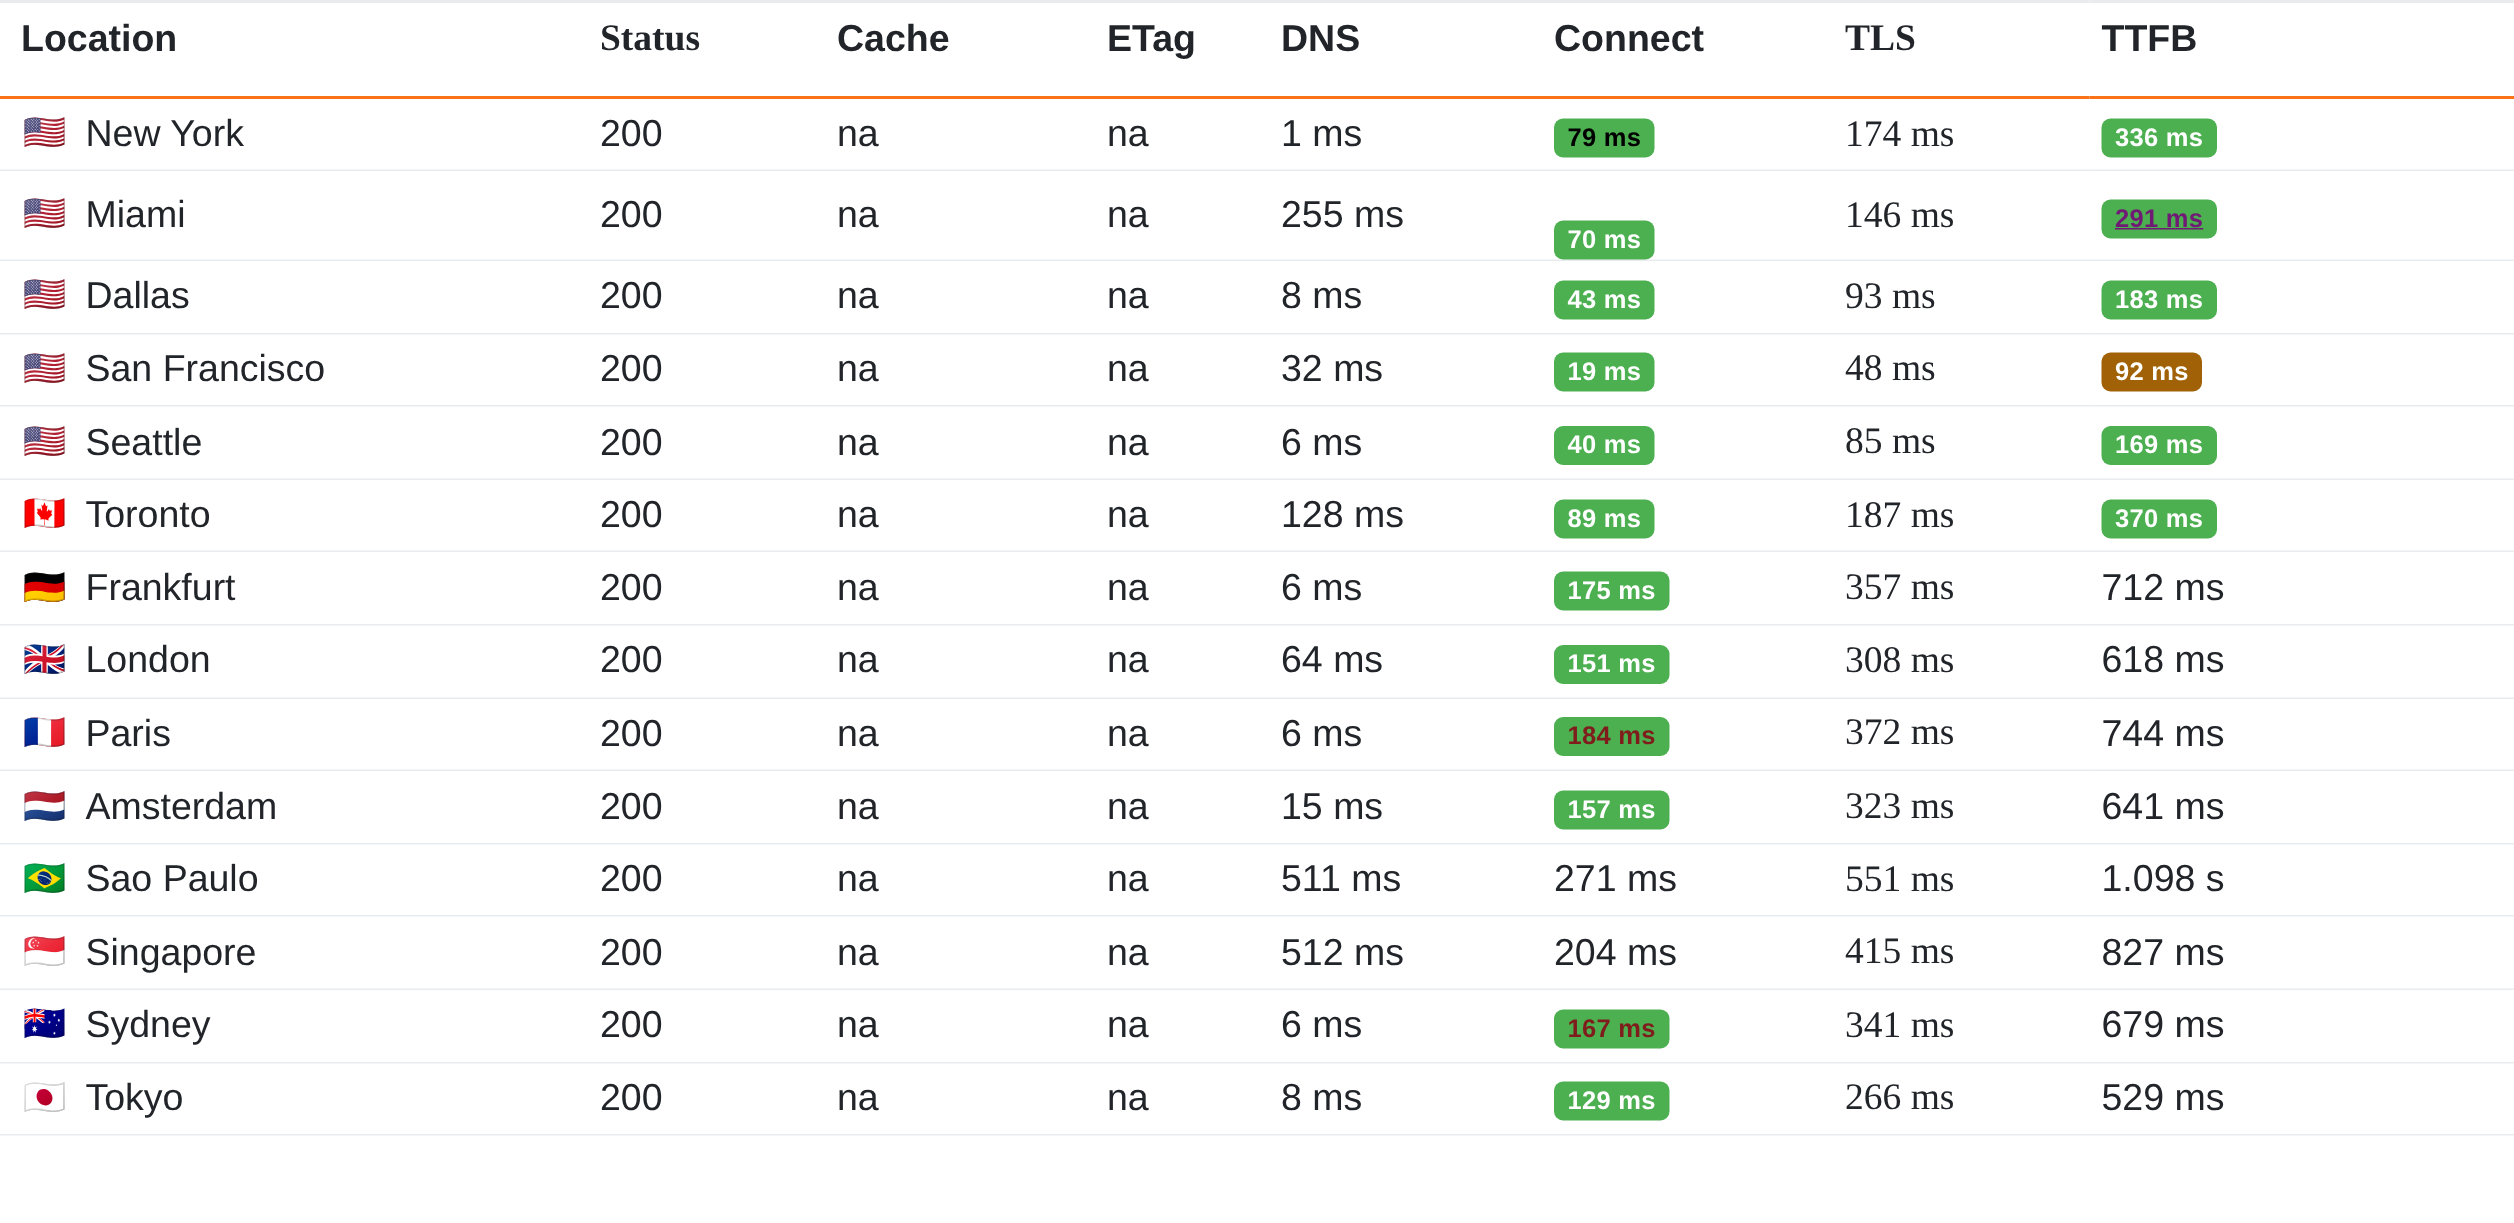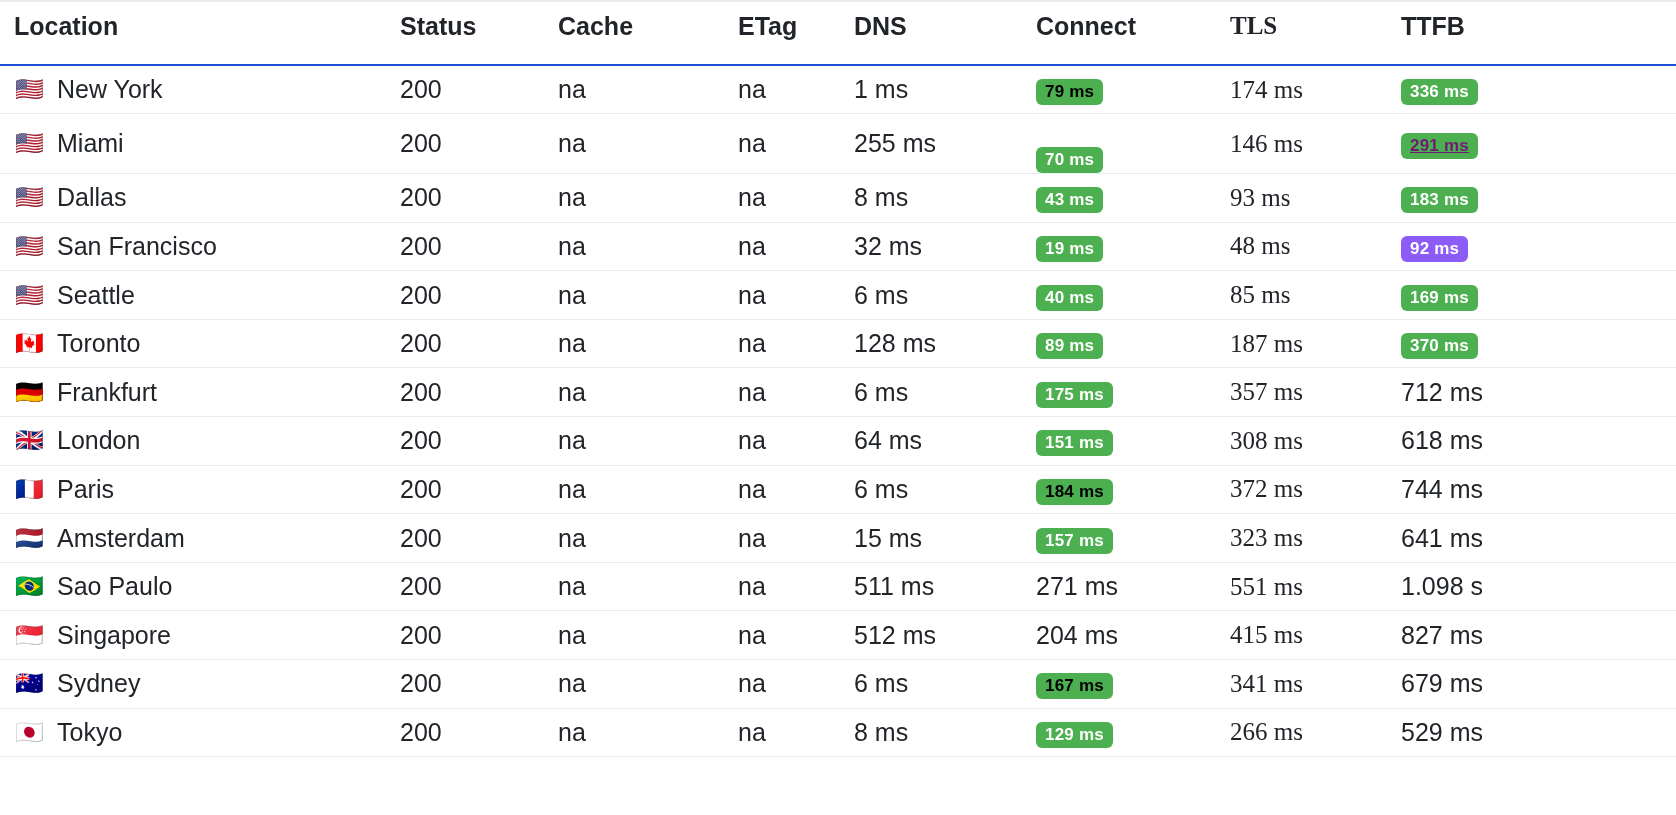--- a/index.html
+++ b/index.html
@@ -22,21 +22,21 @@
     table-layout: fixed;
   }
   table.results thead th {
     font-size: 25px;
     font-weight: bold;
     color: #212529;
     padding: 0 0 14px 0;
     height: 64px;
     vertical-align: middle;
     border-top: 2px solid #e9ecef;
-    border-bottom: 2px solid #1d4ed8;
+    border-bottom: 2px solid #f97316;
     text-align: left;
     background: #ffffff;
   }
   table.results tbody td {
     font-size: 25px;
     color: #212529;
     height: 48.6px;
     padding: 0;
     vertical-align: middle;
     border-bottom: 1px solid #e9ecef;
@@ -47,21 +47,21 @@
   .col-location { width: 388px; padding-left: 14px !important; }
   .col-status   { width: 160px; }
   .col-cache    { width: 190px; }
   .col-etag     { width: 110px; }
   .col-dns      { width: 170px; }
   .col-connect  { width: 200px; }
   .col-tls      { width: 175px; font-family: Liberation Serif, serif; }
   .col-ttfb     { width: 283px; }
 
   
-  th.col-status  { padding-left: 12px !important; }
+  th.col-status  { padding-left: 12px !important; font-family: Liberation Serif, serif; }
   th.col-cache   { padding-left: 10px !important; }
   th.col-etag    { padding-left: 0px !important; }
   th.col-dns     { padding-left: 6px !important; }
   th.col-connect { padding-left: 18px !important; }
   th.col-tls     { padding-left: 12px !important; }
   th.col-ttfb    { padding-left: 8px !important; }
 
   td.col-status  { padding-left: 12px !important; }
   td.col-cache   { padding-left: 10px !important; }
   td.col-etag    { padding-left: 0px !important; }
@@ -165,21 +165,21 @@
               <span class="flag">🇺🇸</span>
               <span class="loc-name">San Francisco</span>
             </div>
           </td>
           <td class="col-status"><span class="plain">200</span></td>
           <td class="col-cache"><span class="plain">na</span></td>
           <td class="col-etag"><span class="plain">na</span></td>
           <td class="col-dns"><span class="plain">32 ms</span></td>
           <td class="col-connect"><span class="badge" style="background: rgb(76, 175, 80); color: rgb(255, 255, 255);">19 ms</span></td>
           <td class="col-tls"><span class="plain">48 ms</span></td>
-          <td class="col-ttfb"><span class="badge" style="background: #8b5cf6; color: rgb(255, 255, 255);">92 ms</span></td>
+          <td class="col-ttfb"><span class="badge" style="background: #a16207; color: rgb(255, 255, 255);">92 ms</span></td>
         </tr>
         <tr>
           <td class="col-location">
             <div class="loc-cell">
               <span class="flag">🇺🇸</span>
               <span class="loc-name">Seattle</span>
             </div>
           </td>
           <td class="col-status"><span class="plain">200</span></td>
           <td class="col-cache"><span class="plain">na</span></td>
@@ -238,21 +238,21 @@
           <td class="col-location">
             <div class="loc-cell">
               <span class="flag">🇫🇷</span>
               <span class="loc-name">Paris</span>
             </div>
           </td>
           <td class="col-status"><span class="plain">200</span></td>
           <td class="col-cache"><span class="plain">na</span></td>
           <td class="col-etag"><span class="plain">na</span></td>
           <td class="col-dns"><span class="plain">6 ms</span></td>
-          <td class="col-connect"><span class="badge" style="background: rgb(76, 175, 80); color: #000000;">184 ms</span></td>
+          <td class="col-connect"><span class="badge" style="background: rgb(76, 175, 80); color: #7f1d1d;">184 ms</span></td>
           <td class="col-tls"><span class="plain">372 ms</span></td>
           <td class="col-ttfb"><span class="plain">744 ms</span></td>
         </tr>
         <tr>
           <td class="col-location">
             <div class="loc-cell">
               <span class="flag">🇳🇱</span>
               <span class="loc-name">Amsterdam</span>
             </div>
           </td>
@@ -298,21 +298,21 @@
           <td class="col-location">
             <div class="loc-cell">
               <span class="flag">🇦🇺</span>
               <span class="loc-name">Sydney</span>
             </div>
           </td>
           <td class="col-status"><span class="plain">200</span></td>
           <td class="col-cache"><span class="plain">na</span></td>
           <td class="col-etag"><span class="plain">na</span></td>
           <td class="col-dns"><span class="plain">6 ms</span></td>
-          <td class="col-connect"><span class="badge" style="background: rgb(76, 175, 80); color: #000000; text-align: center;">167 ms</span></td>
+          <td class="col-connect"><span class="badge" style="background: rgb(76, 175, 80); color: #7f1d1d; text-align: center;">167 ms</span></td>
           <td class="col-tls"><span class="plain">341 ms</span></td>
           <td class="col-ttfb"><span class="plain">679 ms</span></td>
         </tr>
         <tr>
           <td class="col-location">
             <div class="loc-cell">
               <span class="flag">🇯🇵</span>
               <span class="loc-name">Tokyo</span>
             </div>
           </td>

